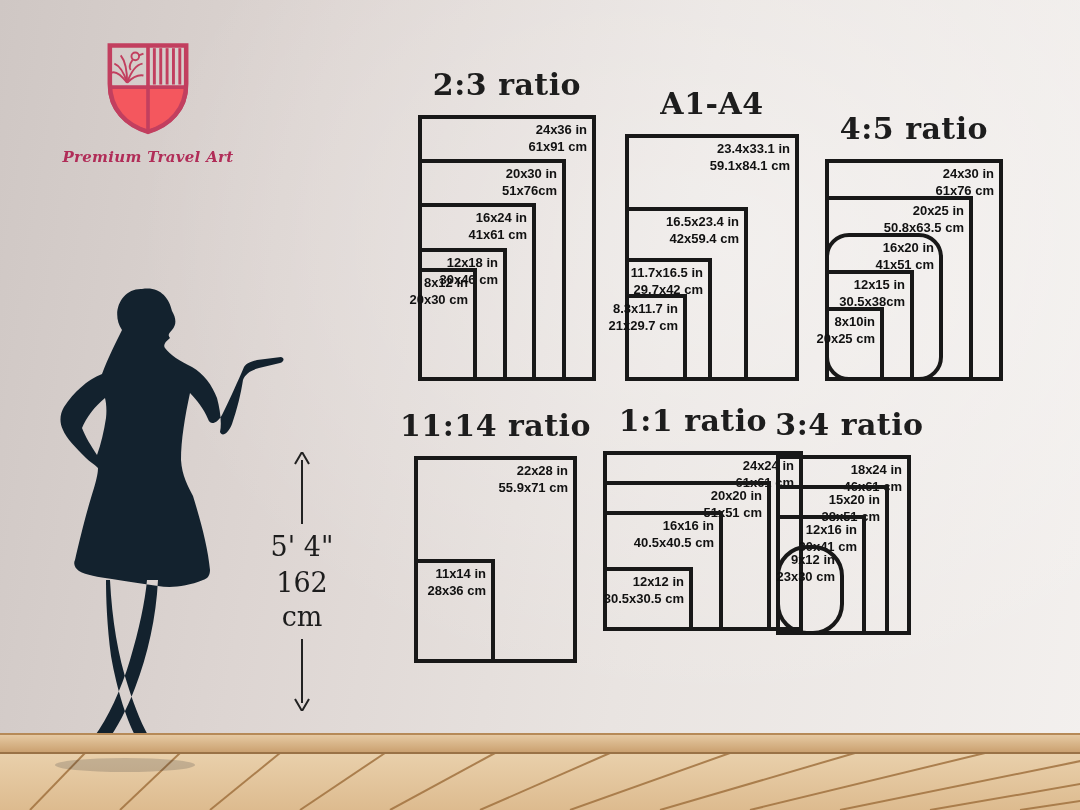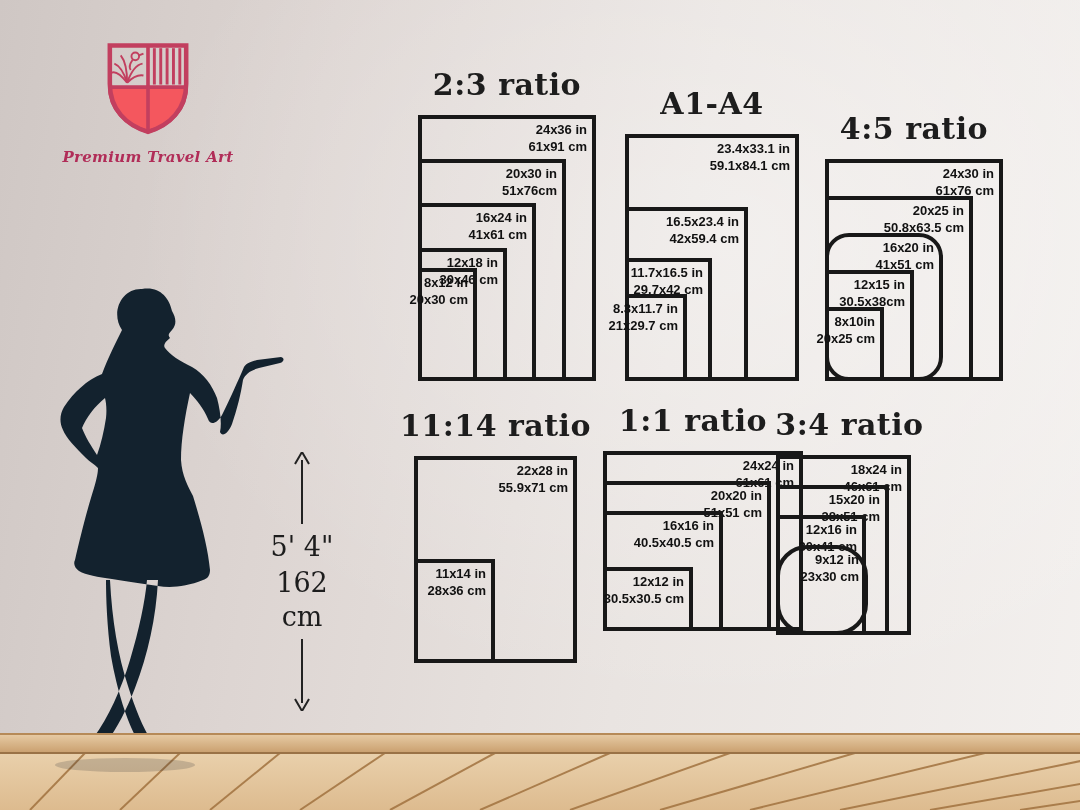--- a/index.html
+++ b/index.html
@@ -308,21 +308,21 @@
           <span>15x20 in</span>
           <span>38x51 cm</span>
         </div>
       </div>
       <div class="size-box" style="width: 90px; height: 120px;">
         <div class="size-label">
           <span>12x16 in</span>
           <span>30x41 cm</span>
         </div>
       </div>
-      <div class="size-box" style="width: 92px; height: 90px; border-radius: 31px;">
+      <div class="size-box" style="width: 68px; height: 90px; border-radius: 31px;">
         <div class="size-label">
           <span>9x12 in</span>
           <span>23x30 cm</span>
         </div>
       </div>
     </div>
 
   <svg class="floor-svg" viewBox="0 0 1080 77" preserveAspectRatio="none">
     <defs>
       <linearGradient id="bb" x1="0" y1="0" x2="0" y2="1">

